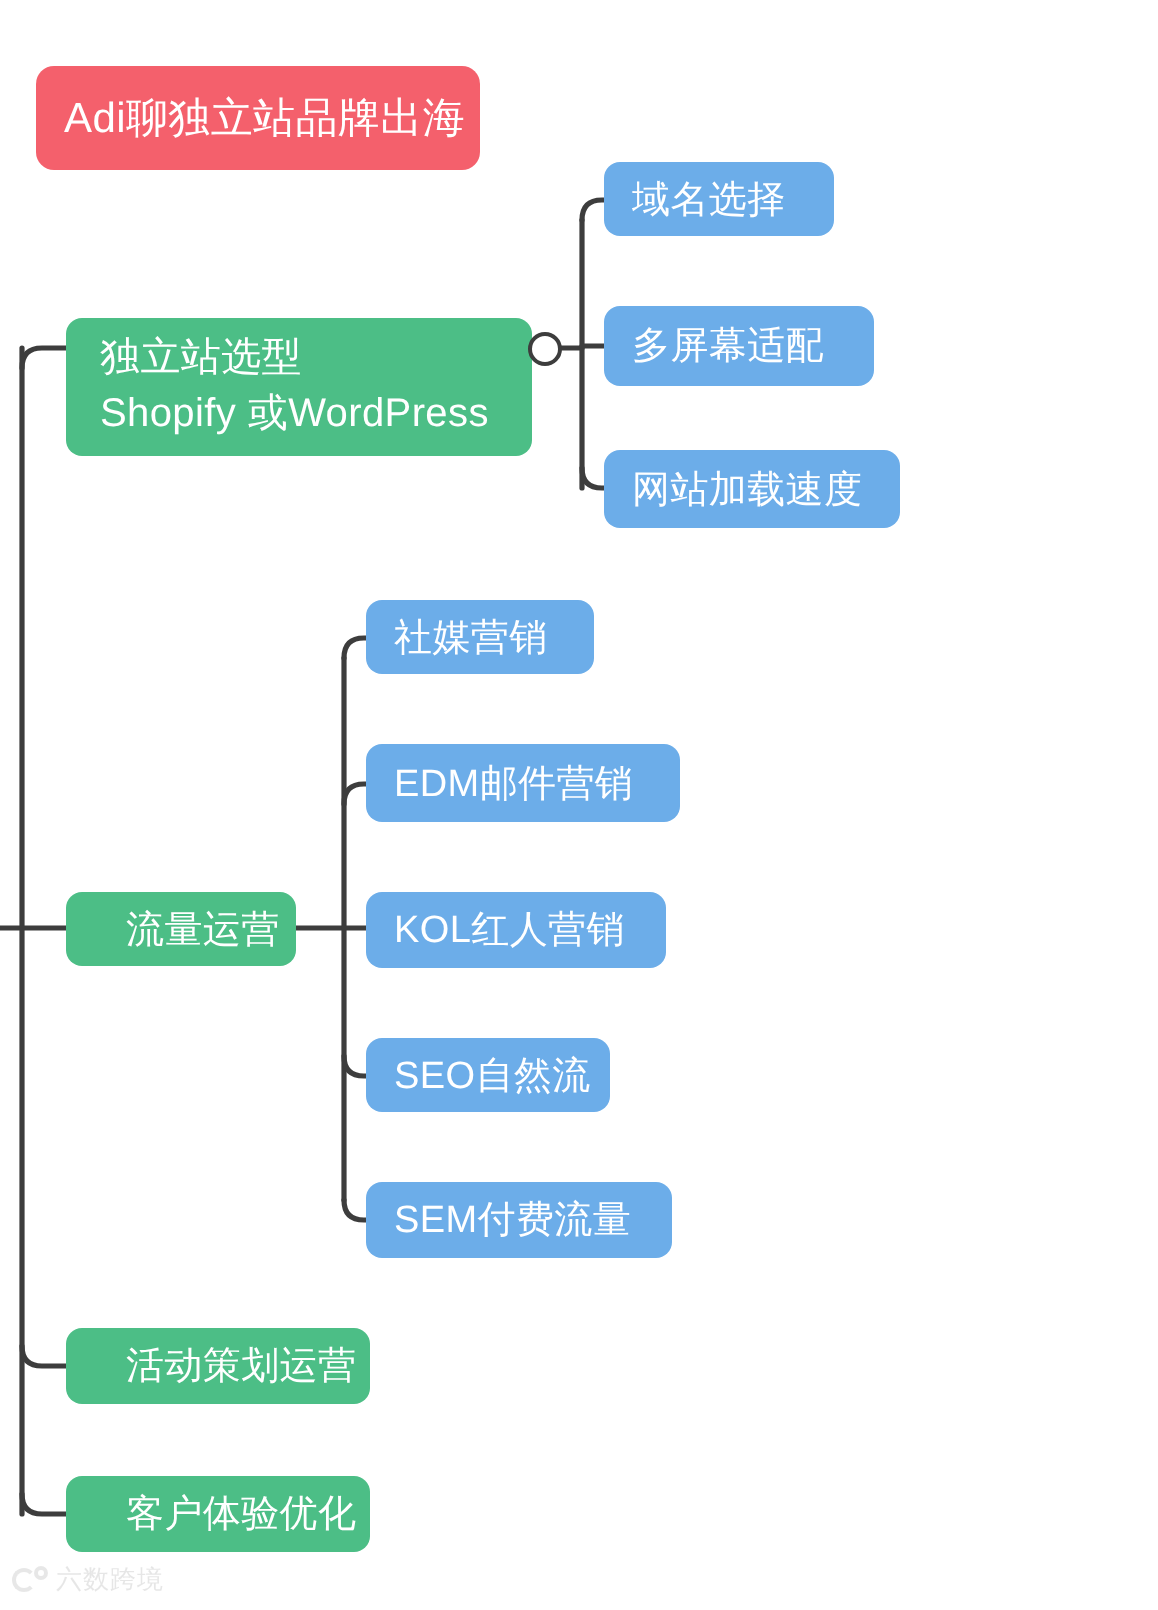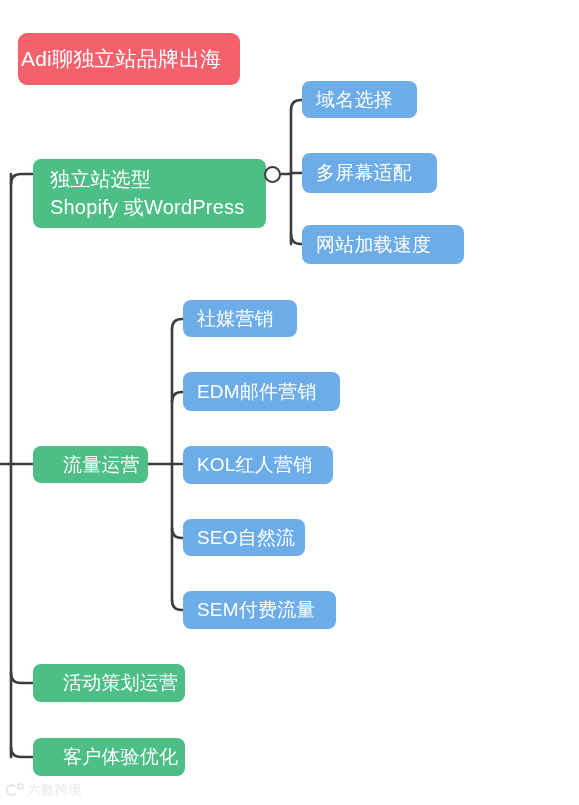--- a/index.html
+++ b/index.html
@@ -32,21 +32,21 @@
     justify-content: center;
     color: #ffffff;
     white-space: pre;
     letter-spacing: 0.2px;
     user-select: none;
   }
   .node-root {
     background: #f4606c;
     border-radius: 9px;
     font-size: 21px;
-    padding-left: 3px;
+    padding-left: 14px;
   }
   .node-green {
     background: #4cbe86;
     border-radius: 8px;
     font-size: 19px;
     padding-left: 30px;
   }
   .node-green.two-line {
     font-size: 20px;
     line-height: 1.38;
@@ -161,21 +161,21 @@
     <span class="node-line">Shopify 或WordPress</span>
   </div>
   <div class="toggle-circle" style="left:264px; top:166px;"></div>
 
   <div class="node node-blue" style="left:302px; top:81px; width:115px; height:37px;">
     <span class="node-line">域名选择</span>
   </div>
   <div class="node node-blue" style="left:302px; top:153px; width:135px; height:40px;">
     <span class="node-line">多屏幕适配</span>
   </div>
-  <div class="node node-blue" style="left:302px; top:225px; width:162px; height:39px;">
+  <div class="node node-blue" style="left:302px; top:225px; width:148px; height:39px;">
     <span class="node-line">网站加载速度</span>
   </div>
 
   <div class="node node-green" style="left:33px; top:446px; width:115px; height:37px;">
     <span class="node-line">流量运营</span>
   </div>
 
   <div class="node node-blue" style="left:183px; top:300px; width:114px; height:37px;">
     <span class="node-line">社媒营销</span>
   </div>

